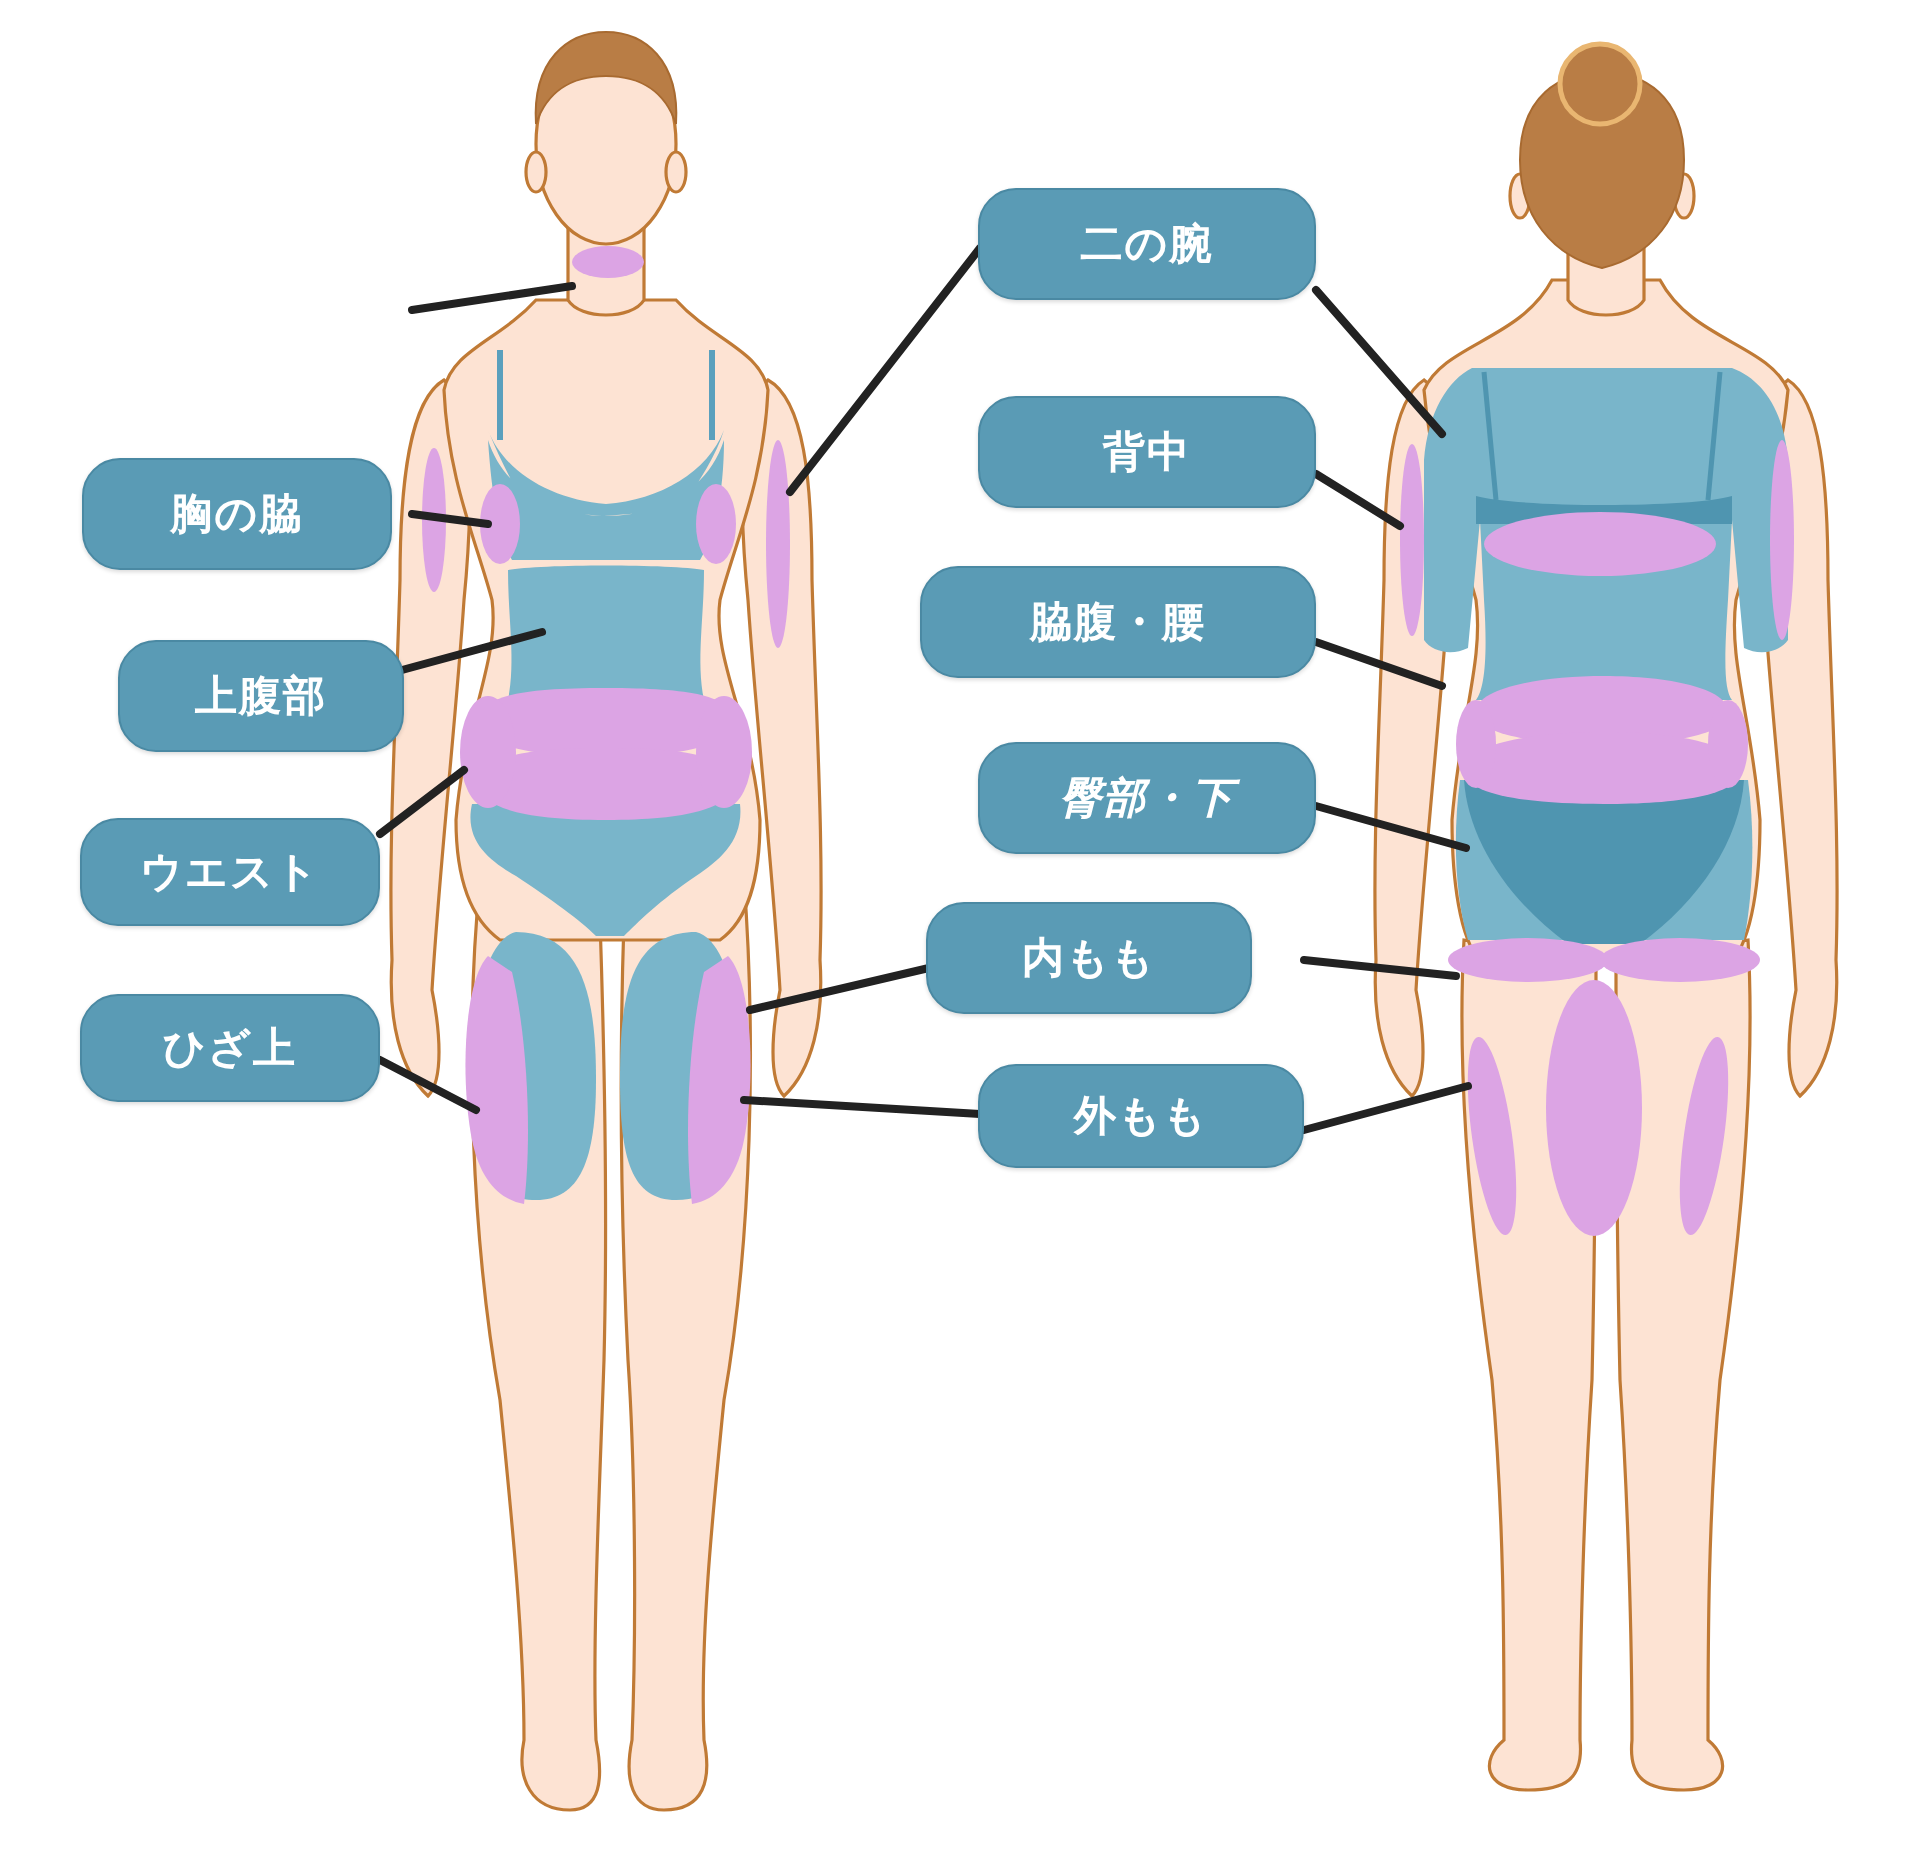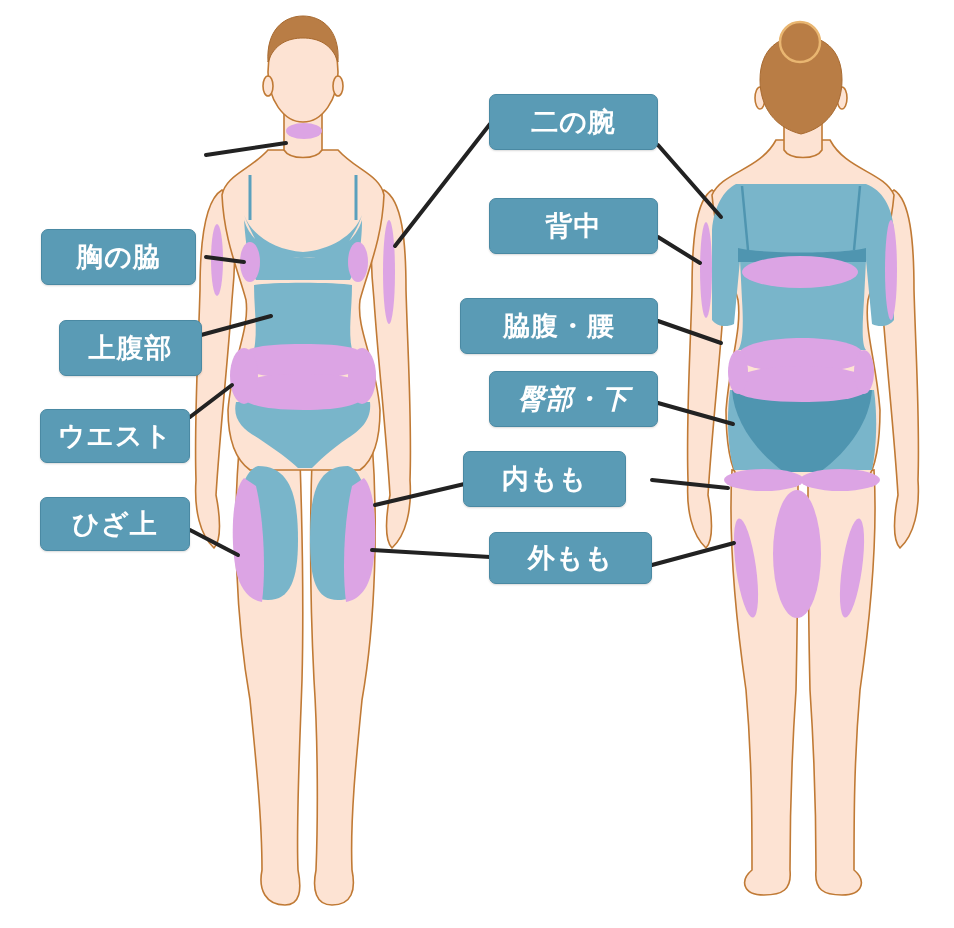--- a/index.html
+++ b/index.html
@@ -1,21 +1,21 @@
 <!DOCTYPE html>
 <html><head>
 <meta charset="utf-8">
 <style>
   html, body { margin:0; padding:0; background:#ffffff; }
   body { width:954px; height:928px; position:relative; overflow:hidden; font-family:"DejaVu Sans", sans-serif; }
   #stage { position:absolute; left:0; top:0; width:954px; height:928px; }
   .label {
     position:absolute; box-sizing:border-box;
-    background:#5a9bb5; border:1.5px solid #4a89a3; border-radius:7px;
-    color:#ffffff; font-weight:bold; font-size:27px; letter-spacing:1px;
+    background:#5a9bb5; border:1.5px solid #4a89a3; border-radius:19px;
+    color:#ffffff; font-weight:bold; font-size:21px; letter-spacing:1px;
     display:flex; align-items:center; justify-content:center;
     box-shadow: 0 1px 2px rgba(0,0,0,0.15);
   }
   svg { position:absolute; left:0; top:0; }
 </style>
 </head>
 <body>
 
 <div id="stage">
 
@@ -140,18 +140,18 @@
   </g>
 </svg>
 
 <div class="label" style="left:41px;top:229px;width:155px;height:56px;">胸の脇</div>
 <div class="label" style="left:47px;top:320px;width:143px;height:56px;margin-left:12px;">上腹部</div>
 <div class="label" style="left:40px;top:497px;width:150px;height:54px;">ひざ上</div>
 <div class="label" style="left:40px;top:409px;width:150px;height:54px;">ウエスト</div>
 
 <div class="label" style="left:489px;top:94px;width:169px;height:56px;">二の腕</div>
 <div class="label" style="left:489px;top:198px;width:169px;height:56px;">背中</div>
-<div class="label" style="left:460px;top:283px;width:198px;height:56px;margin-top:15px;">脇腹・腰</div>
+<div class="label" style="left:460px;top:283px;width:198px;height:56px;">脇腹・腰</div>
 <div class="label" style="left:489px;top:371px;width:169px;height:56px;font-style:italic;">臀部・下</div>
 <div class="label" style="left:463px;top:451px;width:163px;height:56px;">内もも</div>
 <div class="label" style="left:489px;top:532px;width:163px;height:52px;">外もも</div>
 
 </div>
 
 </body></html>

